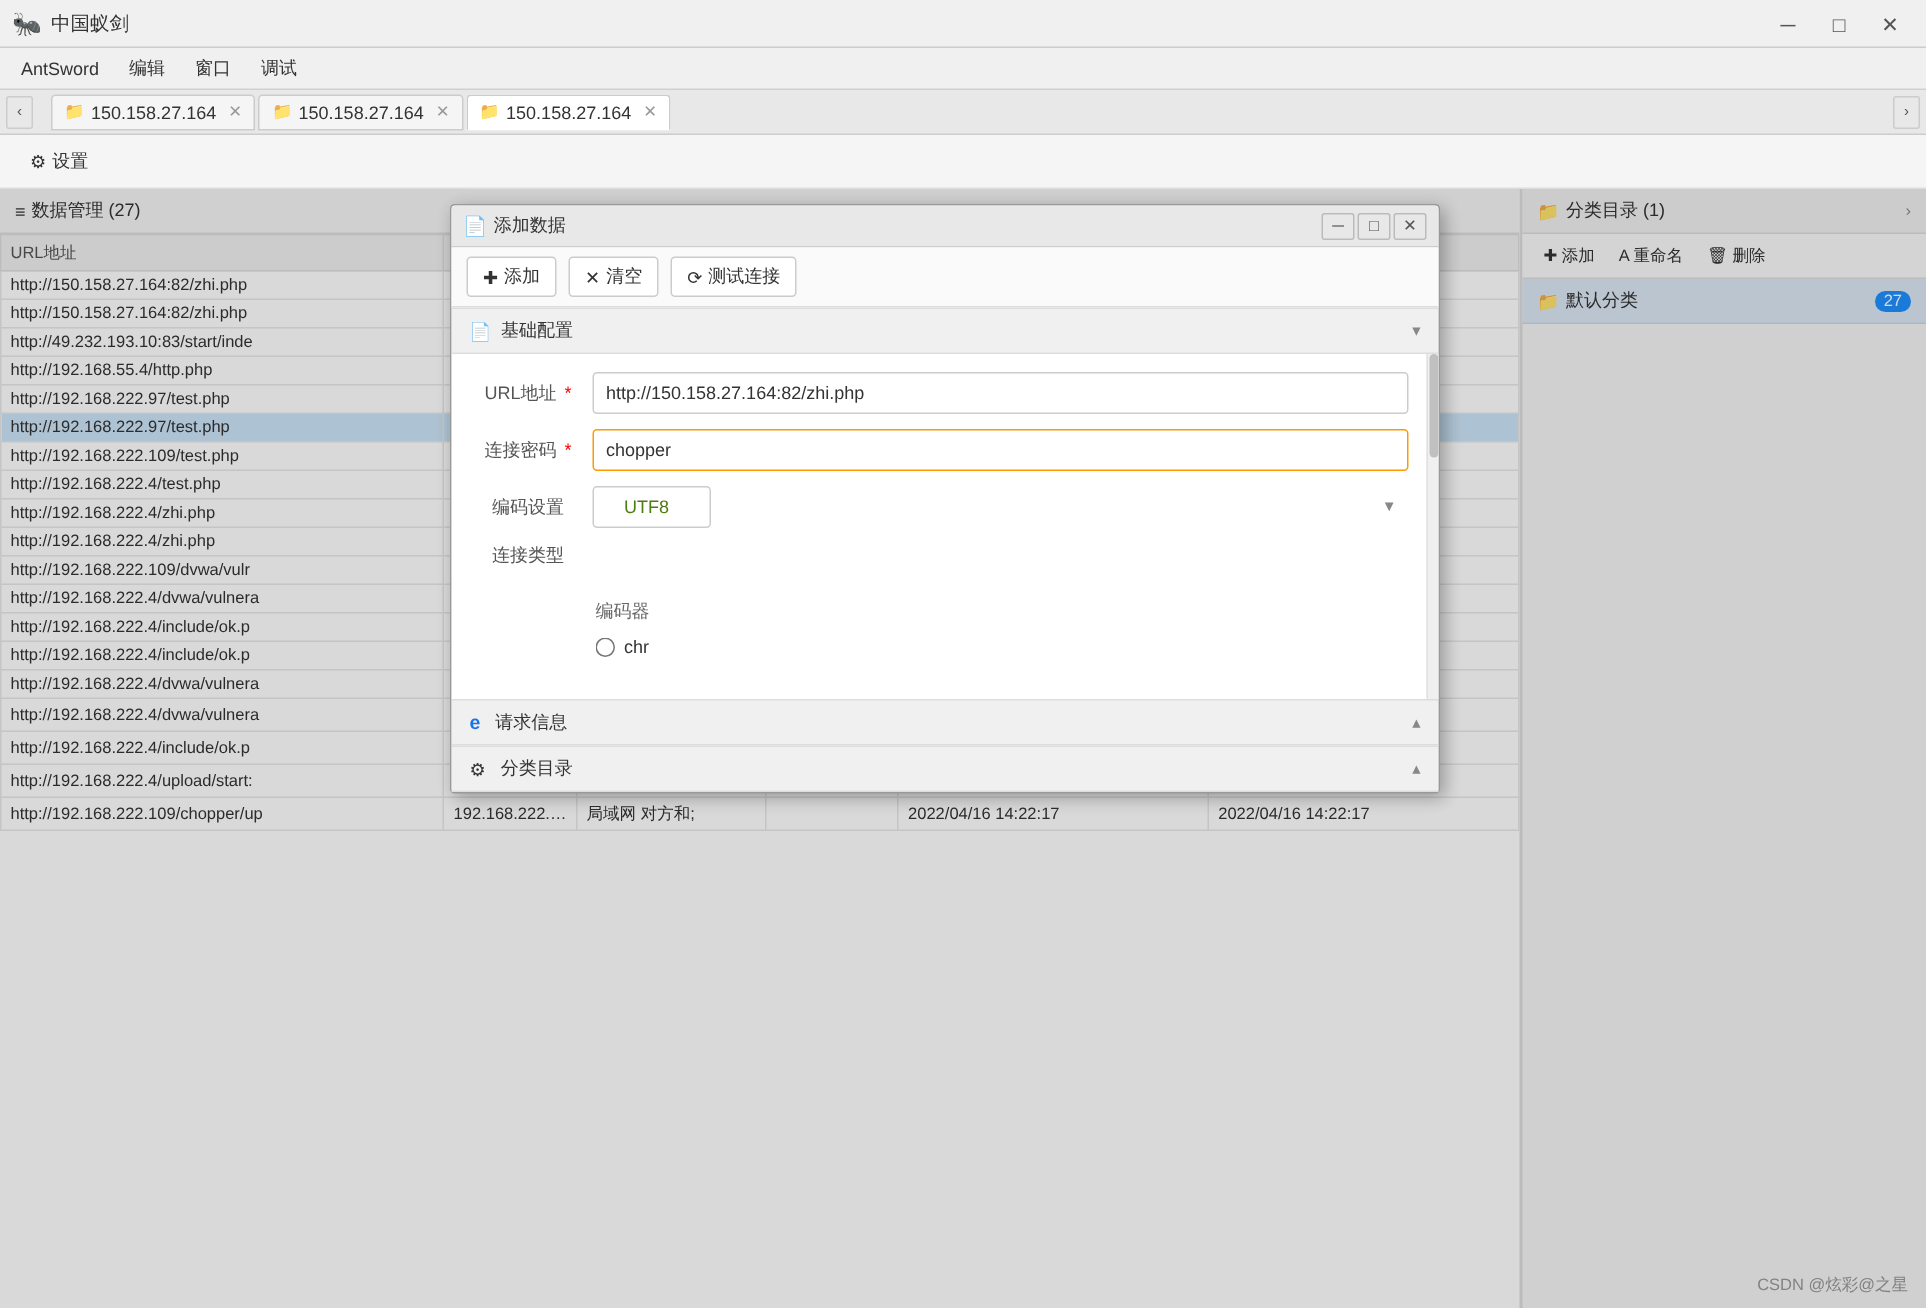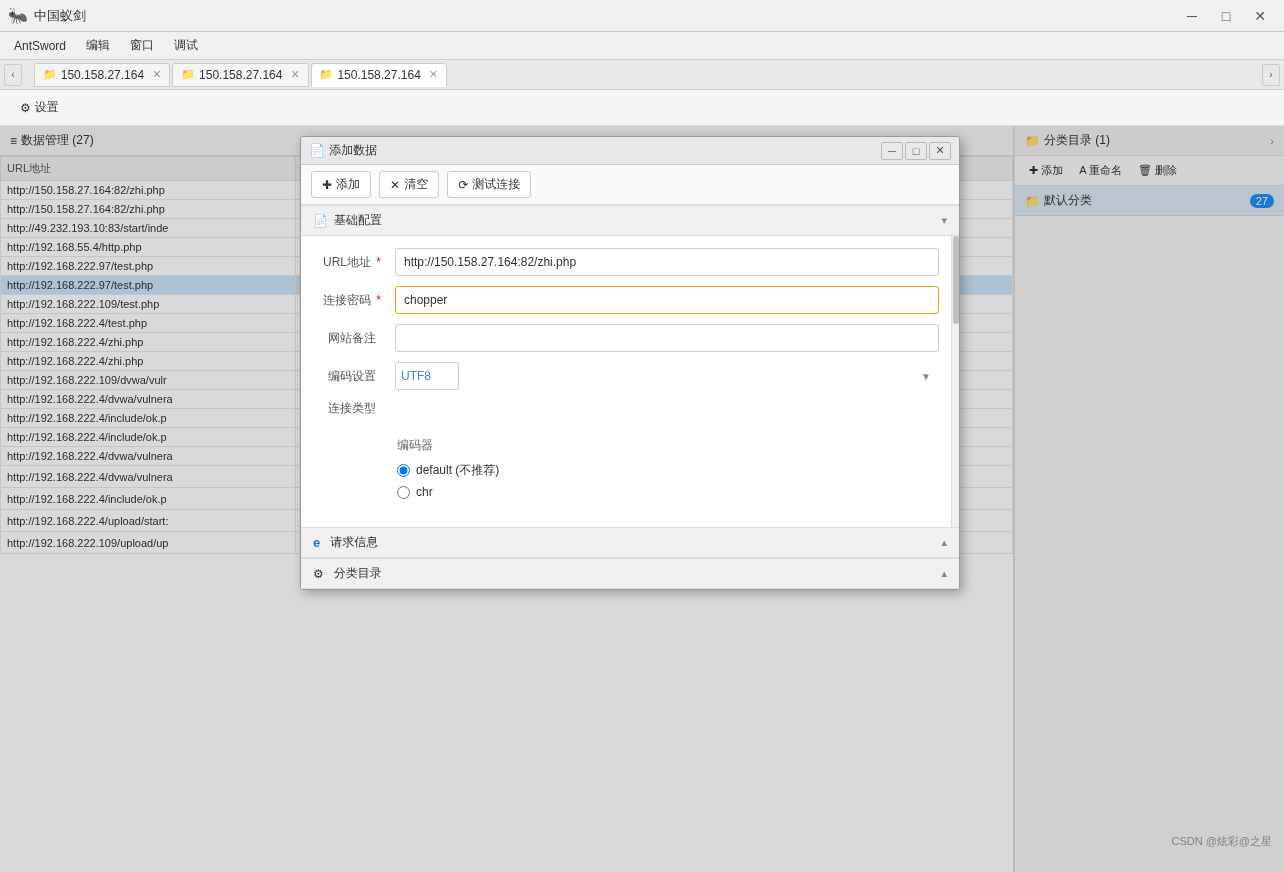--- a/index.html
+++ b/index.html
@@ -308,23 +308,23 @@
       font-size: 12px;
       color: #333;
       outline: none;
     }
     .form-input.highlighted { border-color: #ff9900; background: white; }
     .form-select {
       flex: 1;
       height: 28px;
       border: 1px solid #ccc;
       border-radius: 3px;
-      padding: 0 5px;
-      font-size: 12px;
-      color: #3b82f6;
+      padding: 0 20px;
+      font-size: 12px;
+      color: #4d7c0f;
       background: white;
       outline: none;
       appearance: none;
       -webkit-appearance: none;
       padding-right: 24px;
     }
     .select-wrapper {
       flex: 1;
       position: relative;
     }
@@ -338,21 +338,21 @@
       color: #888;
       pointer-events: none;
     }
     .encoder-section { padding: 10px 16px 10px 80px; background: white; }
     .encoder-label { font-size: 12px; color: #666; margin-bottom: 8px; }
     .radio-row { display: flex; align-items: center; gap: 6px; margin-bottom: 6px; font-size: 12px; color: #333; }
     .radio-row input[type=radio] { margin: 0; }
 
     .watermark {
       position: fixed;
-      bottom: 23px;
+      bottom: 8px;
       right: 12px;
       font-size: 11px;
       color: #999;
       text-align: right;
     }
   </style>
 </head>
 <body>
 
 <div class="title-bar">
@@ -560,21 +560,21 @@
             </tr>
             <tr>
               <td style="max-width: 200px; overflow: hidden; text-overflow: ellipsis;">http://192.168.222.4/upload/start:</td>
               <td style="max-width: 60px; overflow: hidden; text-overflow: ellipsis;">192.168.222.4</td>
               <td style="max-width: 120px; overflow: hidden; text-overflow: ellipsis;">局域网 对方和;</td>
               <td style="max-width: 120px; overflow: hidden; text-overflow: ellipsis;"></td>
               <td style="max-width: 120px; overflow: hidden; text-overflow: ellipsis;">2022/04/16 21:45:30</td>
               <td style="max-width: 120px; overflow: hidden; text-overflow: ellipsis;">2022/04/16 21:45:30</td>
             </tr>
             <tr>
-              <td style="max-width: 200px; overflow: hidden; text-overflow: ellipsis;">http://192.168.222.109/upload/up</td>
+              <td style="max-width: 200px; overflow: hidden; text-overflow: ellipsis;">http://192.168.222.109/chopper/up</td>
               <td style="max-width: 60px; overflow: hidden; text-overflow: ellipsis;">192.168.222.109</td>
               <td style="max-width: 120px; overflow: hidden; text-overflow: ellipsis;">局域网 对方和;</td>
               <td style="max-width: 120px; overflow: hidden; text-overflow: ellipsis;"></td>
               <td style="max-width: 120px; overflow: hidden; text-overflow: ellipsis;">2022/04/16 14:22:17</td>
               <td style="max-width: 120px; overflow: hidden; text-overflow: ellipsis;">2022/04/16 14:22:17</td>
             </tr>
           </tbody>
       </table>
     </div>
   </div>
@@ -654,47 +654,39 @@
             </div>
 
             <div class="form-row">
               <span class="form-label">
                 <span>连接密码</span>
                 <span class="required">*</span>
               </span>
               <input type="text" class="form-input highlighted" value="chopper" style="">
             </div>
 
-            <div class="form-row">
-              <span class="form-label">网站备注</span>
-              <input type="text" class="form-input" style="">
-            </div>
 
             <div class="form-row">
               <span class="form-label">编码设置</span>
               <div class="select-wrapper">
                 <select class="form-select">
                   <option>UTF8</option>
                   <option>GBK</option>
                   <option>Latin1</option>
                 </select>
               </div>
             </div>
 
             <div class="form-row">
               <span class="form-label">连接类型</span>
             </div>
 
             <div class="encoder-section">
               <div class="encoder-label">编码器</div>
               <div class="radio-row">
-                <input type="radio" name="encoder" checked="" style="">
-                <label>default (不推荐)</label>
-              </div>
-              <div class="radio-row">
                 <input type="radio" name="encoder" style="">
                 <label>chr</label>
               </div>
             </div>
           </div>
 
           <div style="position:absolute; right:0; top:0; bottom:0; width:8px; background:#f0f0f0; border-left:1px solid #e0e0e0;">
             <div style="width:6px; height:30%; background:#c0c0c0; border-radius:3px; margin: 5% auto;"></div>
           </div>
         </div>

